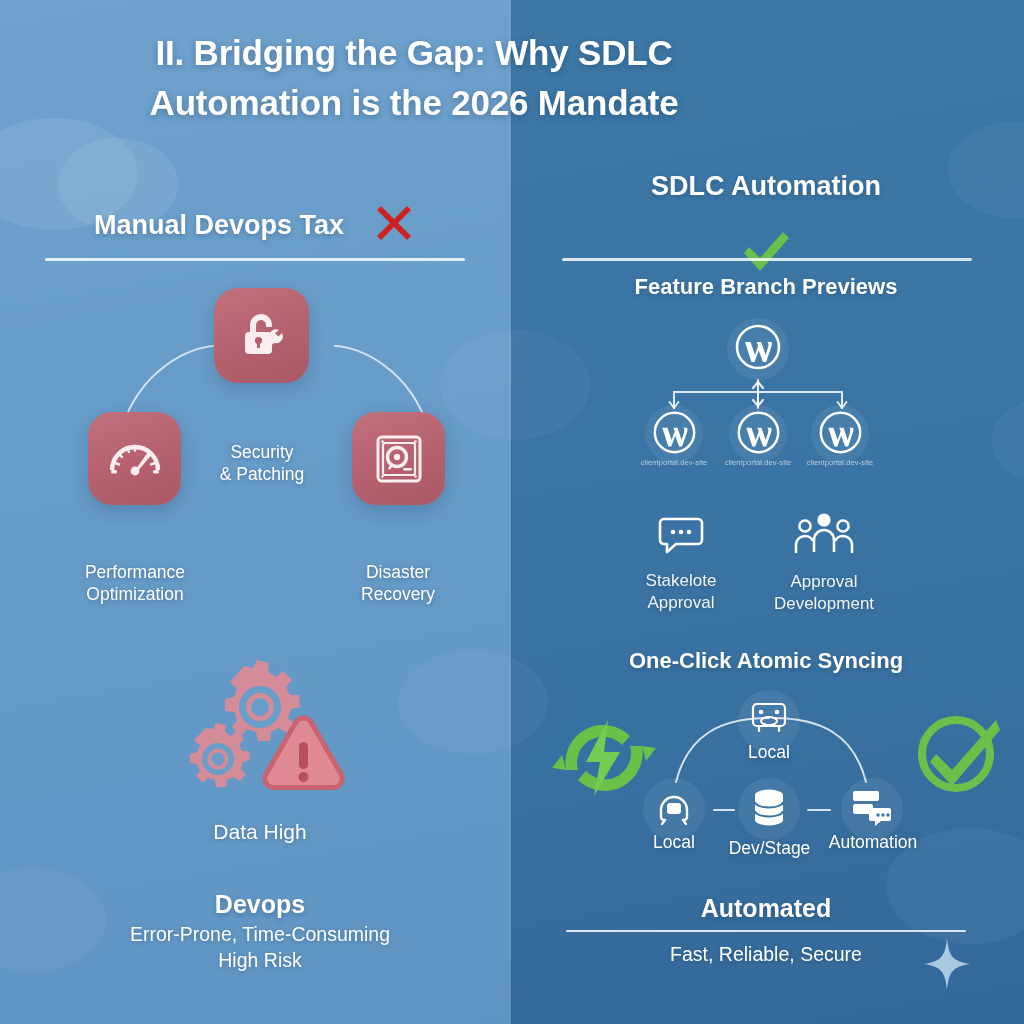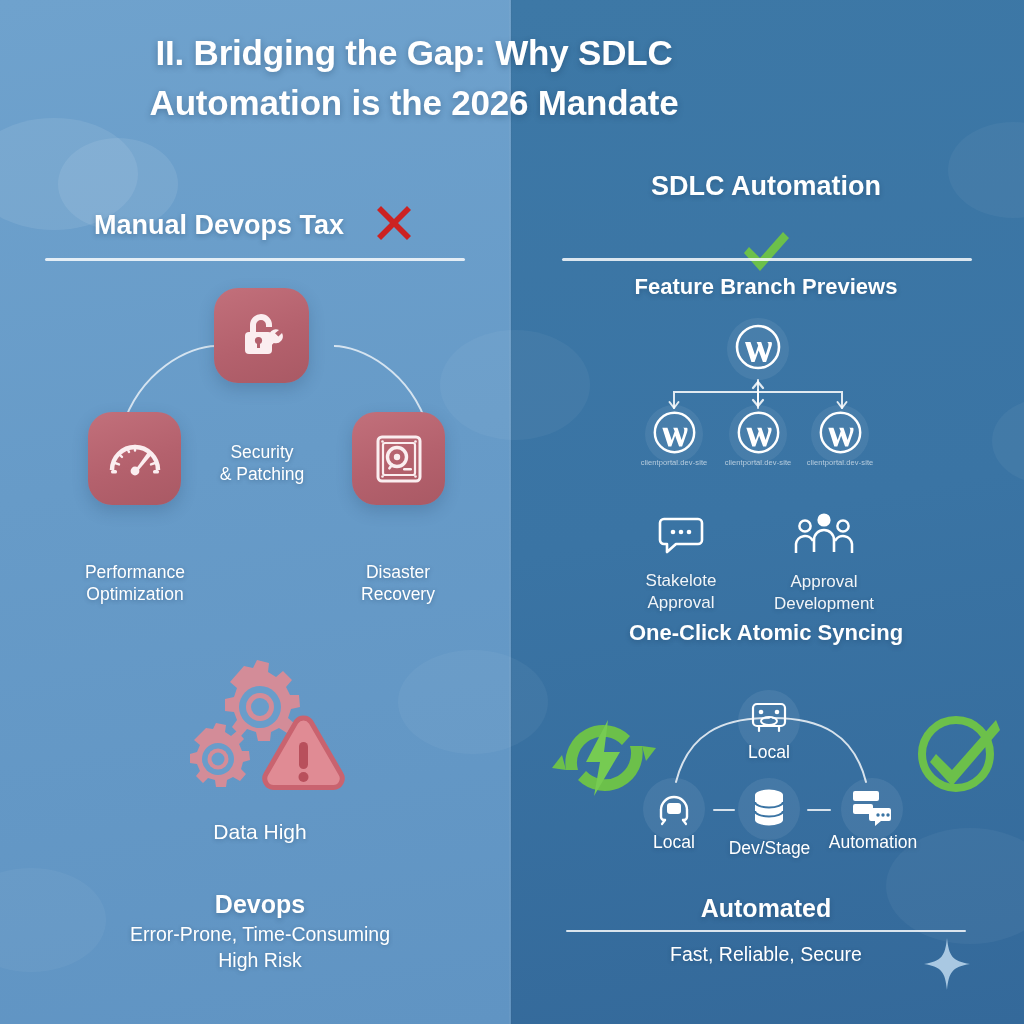--- a/index.html
+++ b/index.html
@@ -75,21 +75,21 @@
   .sum .small { font-size:19.5px; line-height:1.38; text-shadow:0 1px 4px rgba(20,50,80,.3); }
   .sum-left  { left:50px;  top:888px; width:420px; }
   .sum-right { left:560px; top:892px; width:412px; }
   .sum-rule  { position:absolute; left:566px; top:930px; width:400px; height:2px;
                background:rgba(255,255,255,.82); border-radius:2px; }
 
   
   .sec-title { position:absolute; text-align:center; color:#fff; font-weight:bold;
                font-size:22px; text-shadow:0 2px 5px rgba(20,50,80,.3); }
   .t-branch { left:560px; top:274px; width:412px; }
-  .t-sync   { left:560px; top:620px; width:412px; }
+  .t-sync   { left:560px; top:648px; width:412px; }
 
   
   .wp-node { position:absolute; border-radius:50%; display:flex; align-items:center;
              justify-content:center; background:rgba(255,255,255,.07); }
   .wp-root { left:727px; top:318px; width:62px; height:62px; }
   .wp-c1   { left:645px; top:405px; width:58px; height:58px; }
   .wp-c2   { left:729px; top:405px; width:58px; height:58px; }
   .wp-c3   { left:811px; top:405px; width:58px; height:58px; }
   .wp-url  { position:absolute; top:458px; text-align:center; color:rgba(255,255,255,.62);
              font-size:7.5px; letter-spacing:.1px; filter:blur(.35px); }

